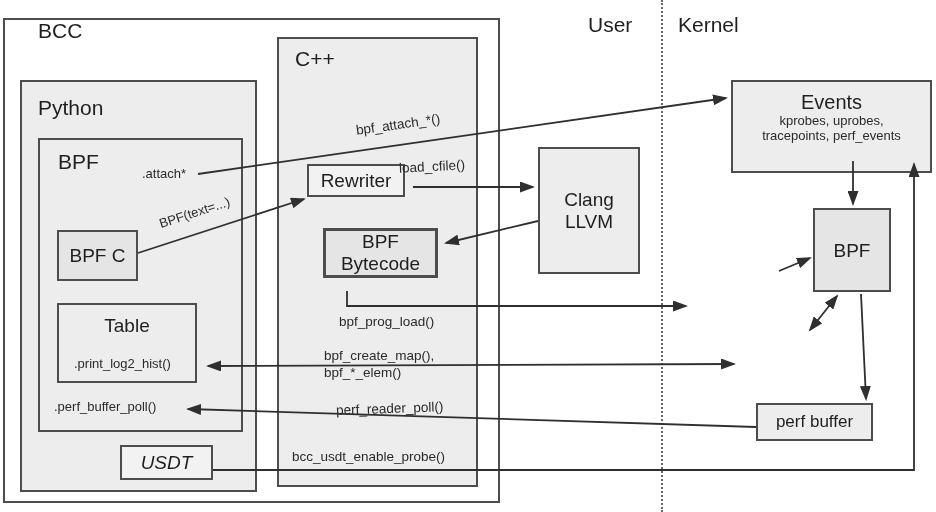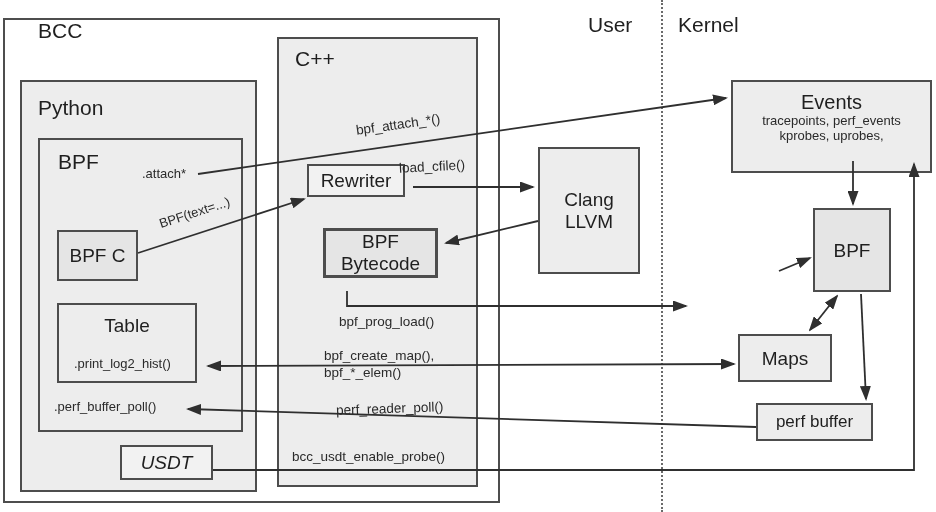--- a/index.html
+++ b/index.html
@@ -57,32 +57,29 @@
   <div class="box dark thick" style="left:323px;top:228px;width:115px;height:50px;">
     <div class="wrapcell">BPF Bytecode</div>
   </div>
 
   <div class="box" style="left:538px;top:147px;width:102px;height:127px;">
     <div class="wrapcell" style="width:70px;margin:0 auto;">Clang LLVM</div>
   </div>
 
   <div class="box" style="left:731px;top:67px;width:201px;height:93px;margin-top:13px;">
     <div class="events-title">Events</div>
+    <div class="events-sub">kprobes, uprobes,</div>
     <div class="events-sub">tracepoints, perf_events</div>
-    <div class="events-sub">kprobes, uprobes,</div>
   </div>
 
   <div class="box dark center t19" style="left:813px;top:208px;width:78px;height:84px;">
     <span>BPF</span>
   </div>
 
 
-  <div class="box center t19" style="left:738px;top:334px;width:94px;height:48px;">
-    <span>Maps</span>
-  </div>
 
   <div class="box center t17" style="left:756px;top:403px;width:117px;height:38px;">
     <span>perf buffer</span>
   </div>
 
   <svg id="wires" width="936" height="512" viewBox="0 0 936 512">
     <defs>
       <marker id="ah" markerUnits="userSpaceOnUse" markerWidth="15" markerHeight="11" refX="13" refY="5.5" orient="auto-start-reverse">
         <path d="M0,0 L15,5.5 L0,11 Z" style="fill:#2f2f2f;stroke:none;"></path>
       </marker>

